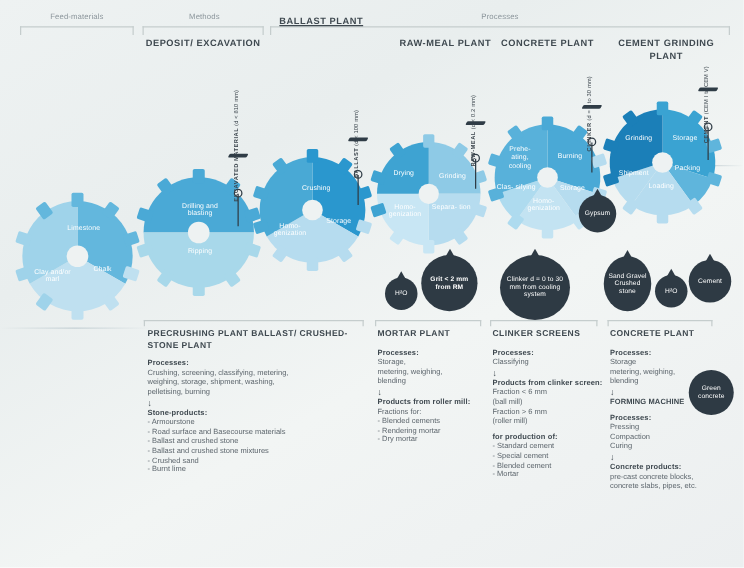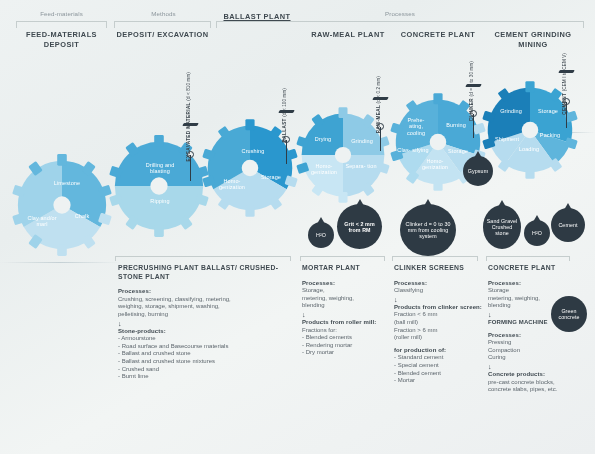--- a/index.html
+++ b/index.html
@@ -97,26 +97,25 @@
 <div class="stage">
 
   <div class="grouplabel" style="left:14px;top:10px;width:95px;">Feed-materials</div>
   <div class="grouplabel" style="left:116px;top:10px;width:95px;">Methods</div>
   <div class="grouplabel" style="left:215px;top:10px;width:370px;">Processes</div>
 
   <div class="topbracket" style="left:16px;top:21px;width:91px;"></div>
   <div class="topbracket" style="left:114px;top:21px;width:97px;"></div>
   <div class="topbracket" style="left:216px;top:21px;width:368px;"></div>
 
-  <div class="colhead" style="left:14px;top:30px;width:95px;">FEED-MATERIALS DEPOSIT</div>
   <div class="colhead" style="left:116px;top:30px;width:93px;">DEPOSIT/ EXCAVATION</div>
   <div class="colhead" style="left:212px;top:12px;width:90px;text-decoration:underline;">BALLAST PLANT</div>
-  <div class="colhead" style="left:303px;top:30px;width:90px;">RAW-MEAL PLANT</div>
+  <div class="colhead" style="left:303px;top:30px;width:90px;text-align:right;">RAW-MEAL PLANT</div>
   <div class="colhead" style="left:394px;top:30px;width:88px;">CONCRETE PLANT</div>
-  <div class="colhead" style="left:483px;top:30px;width:100px;">CEMENT GRINDING MINING</div>
+  <div class="colhead" style="left:483px;top:30px;width:100px;">CEMENT GRINDING PLANT</div>
 
   <div class="ground" style="top:262px;left:0;width:120px;"></div>
   <div class="ground" style="top:132px;left:540px;width:55px;"></div>
 
   <div class="gear" style="left:14px;top:157px;width:96px;height:96px;">
     <svg width="96" height="96" viewBox="0 0 100 100">
       <g transform="translate(50,50)">
         <path d="M0,-46 L0,0 L39.8,23 A46,46 0 0 0 0,-46 Z" fill="#63b7dd"></path>
         <path d="M39.8,23 L0,0 L-39.8,23 A46,46 0 0 0 39.8,23 Z" fill="#bfe0f0"></path>
         <path d="M-39.8,23 L0,0 L0,-46 A46,46 0 0 0 -39.8,23 Z" fill="#9fd3ea"></path>

